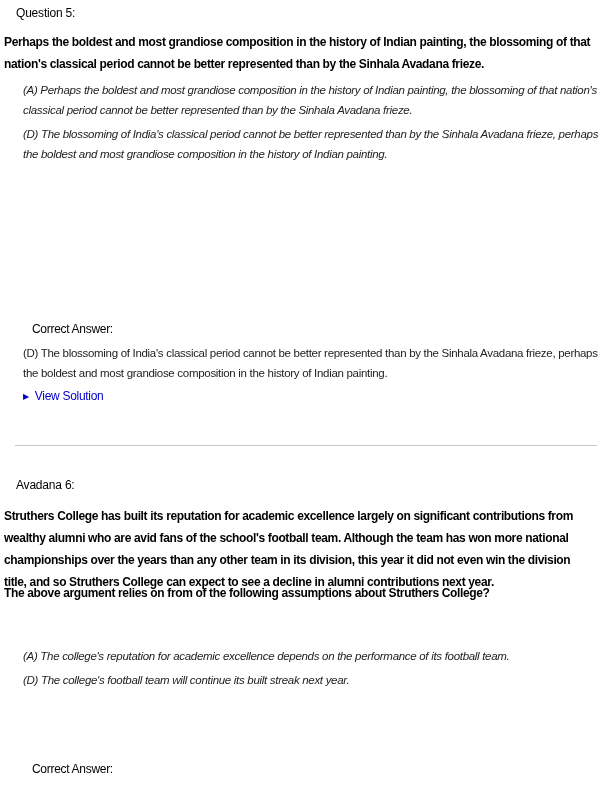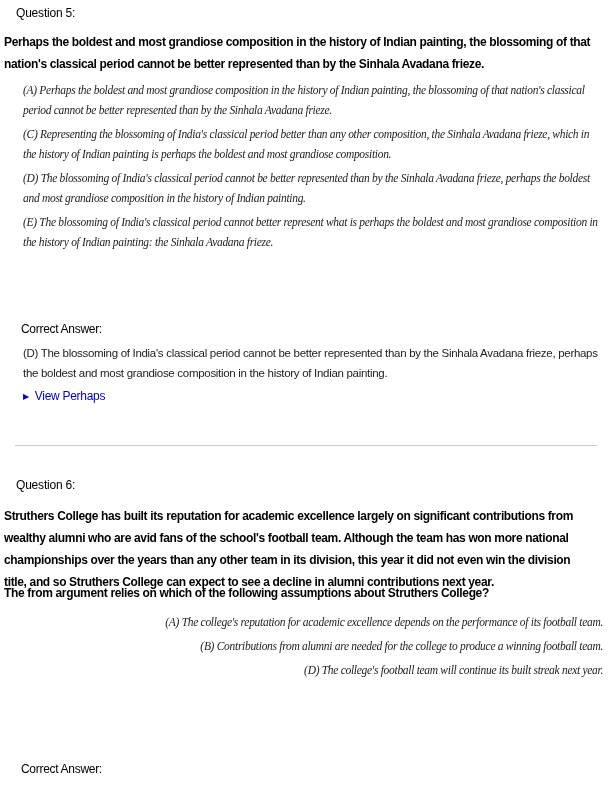--- a/index.html
+++ b/index.html
@@ -11,23 +11,23 @@
     position: absolute; left: 16px; font-size: 12px; letter-spacing: -0.2px;
   }
   .stem {
     position: absolute; left: 4px; width: 590px; font-size: 12px; font-weight: bold;
     line-height: 22px; letter-spacing: -0.35px;
   }
   .options {
     position: absolute; left: 23px; width: 580px; font-size: 11.5px; font-style: italic;
     color: #222; letter-spacing: -0.3px;
   }
-  .option { line-height: 20px; margin-bottom: 4px; font-family: Liberation Serif, serif; }
+  .option { line-height: 20px; margin-bottom: 4px; }
   .ca-label {
-    position: absolute; left: 21px; font-size: 12px; letter-spacing: -0.3px;
+    position: absolute; left: 32px; font-size: 12px; letter-spacing: -0.3px;
   }
   .ca-text {
     position: absolute; left: 23px; width: 580px; font-size: 11.5px; line-height: 20px;
     color: #222; letter-spacing: -0.3px;
   }
   .view-solution {
     position: absolute; left: 23px; font-size: 12px; color: #0000cc; cursor: pointer;
     letter-spacing: -0.3px; display: flex; align-items: center;
   }
   .view-solution .tri { font-size: 8px; margin-right: 6px; color: #0000cc; }
@@ -36,37 +36,34 @@
   }
 </style>
 </head>
 <body>
 
 <div>
   <div class="q-label" style="top:6px;">Question 5:</div>
   <div class="stem" style="top:31px;">Perhaps the boldest and most grandiose composition in the history of Indian painting, the blossoming of that nation's classical period cannot be better represented than by the Sinhala Avadana frieze.</div>
   <div class="options" style="top:80px;">
     <div class="option">(A) Perhaps the boldest and most grandiose composition in the history of Indian painting, the blossoming of that nation's classical period cannot be better represented than by the Sinhala Avadana frieze.</div>
-    <div class="option">(C) Representing the blossoming of India's classical period better than any other composition, the Sinhala Avadana frieze, which in the history of Indian painting is perhaps the boldest and most grandiose composition.</div>
     <div class="option">(D) The blossoming of India's classical period cannot be better represented than by the Sinhala Avadana frieze, perhaps the boldest and most grandiose composition in the history of Indian painting.</div>
-    <div class="option">(E) The blossoming of India's classical period cannot better represent what is perhaps the boldest and most grandiose composition in the history of Indian painting: the Sinhala Avadana frieze.</div>
   </div>
   <div class="ca-label" style="top:322px;">Correct Answer:</div>
   <div class="ca-text" style="top:343px;">(D) The blossoming of India's classical period cannot be better represented than by the Sinhala Avadana frieze, perhaps the boldest and most grandiose composition in the history of Indian painting.</div>
   <div class="view-solution" style="top:389px;">
     <span class="tri">▶</span>
-    <span>View Perhaps</span>
+    <span>View Solution</span>
   </div>
 </div>
 
 <div class="divider" style="top:445px;"></div>
 
 <div>
-  <div class="q-label" style="top:478px;">Question 6:</div>
+  <div class="q-label" style="top:478px;">Avadana 6:</div>
   <div class="stem" style="top:505px;">Struthers College has built its reputation for academic excellence largely on significant contributions from wealthy alumni who are avid fans of the school's football team. Although the team has won more national championships over the years than any other team in its division, this year it did not even win the division title, and so Struthers College can expect to see a decline in alumni contributions next year.</div>
-  <div class="stem" style="top:582px;">The from argument relies on which of the following assumptions about Struthers College?</div>
-  <div class="options" style="top:612px;text-align:right;">
+  <div class="stem" style="top:582px;">The above argument relies on from of the following assumptions about Struthers College?</div>
+  <div class="options" style="top:646px;">
     <div class="option">(A) The college's reputation for academic excellence depends on the performance of its football team.</div>
-    <div class="option">(B) Contributions from alumni are needed for the college to produce a winning football team.</div>
     <div class="option">(D) The college's football team will continue its built streak next year.</div>
   </div>
   <div class="ca-label" style="top:762px;">Correct Answer:</div>
 </div>
 
 </body></html>

